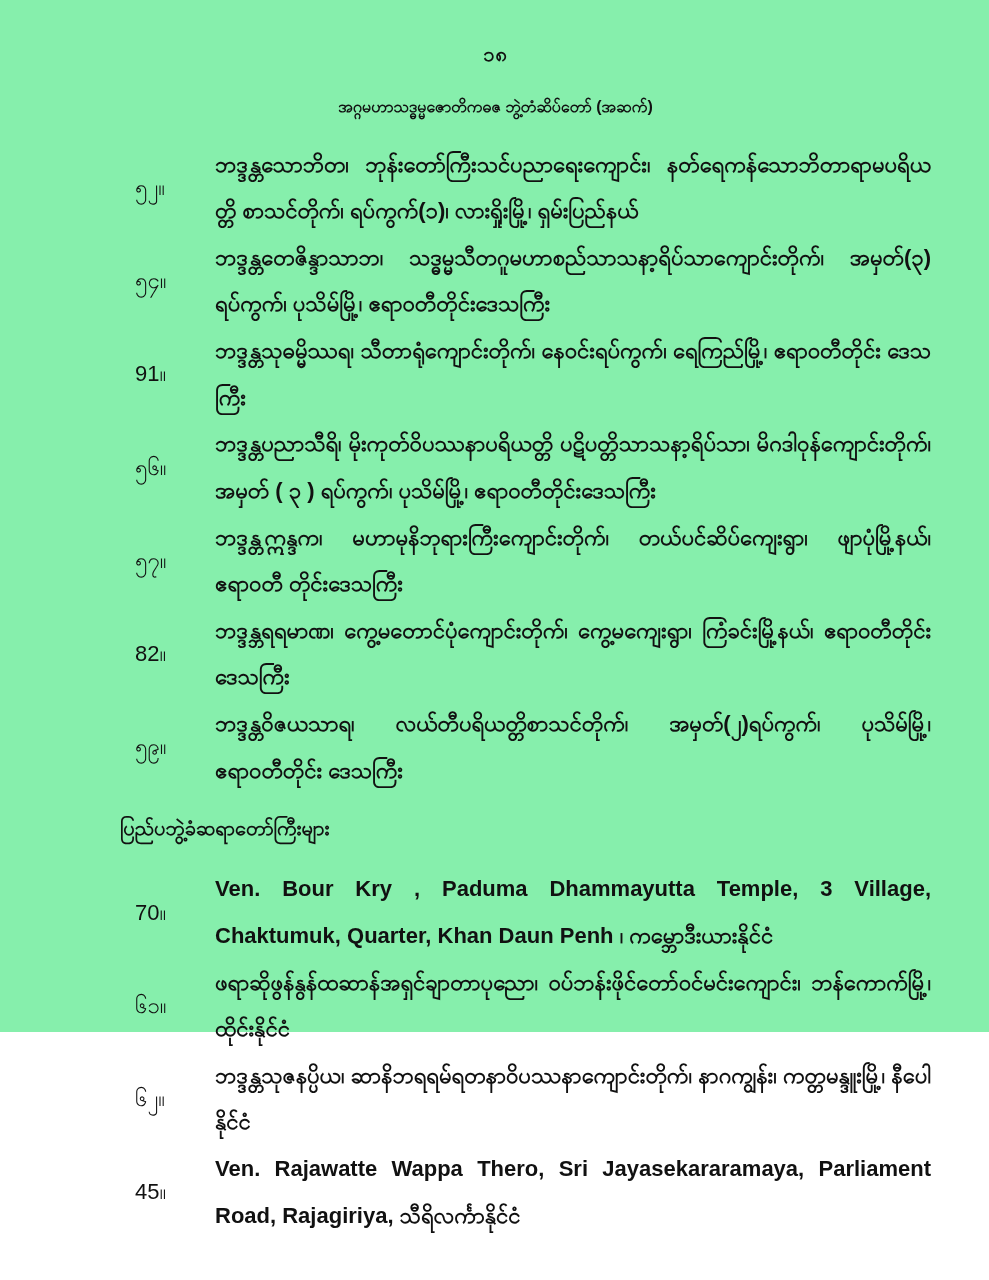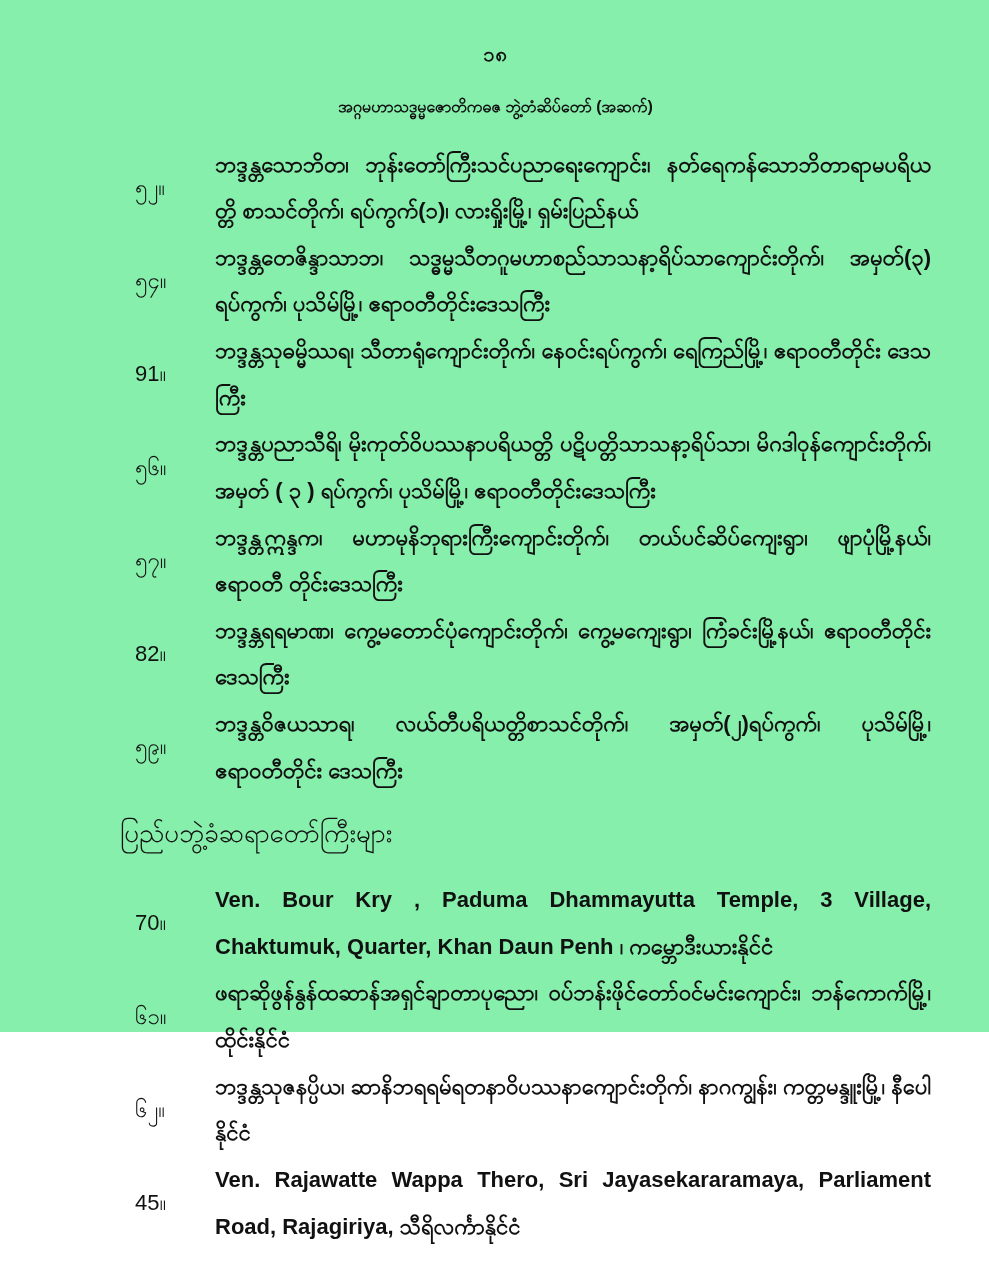--- a/index.html
+++ b/index.html
@@ -51,22 +51,22 @@
     flex: 0 0 56px;
     white-space: nowrap;
   }
   .item .txt {
     flex: 1 1 auto;
     text-align: justify;
     text-justify: inter-word;
     font-weight: bold;
   }
   .section-title {
-    font-size: 26px;
-    font-weight: normal;
+    font-size: 20px;
+    font-weight: bold;
     margin: 16px 0 20px -15px;
     line-height: 1.8;
   }
 </style>
 </head>
 <body>
 
 <div class="page">
 
   <div class="page-number">၁၈</div>

